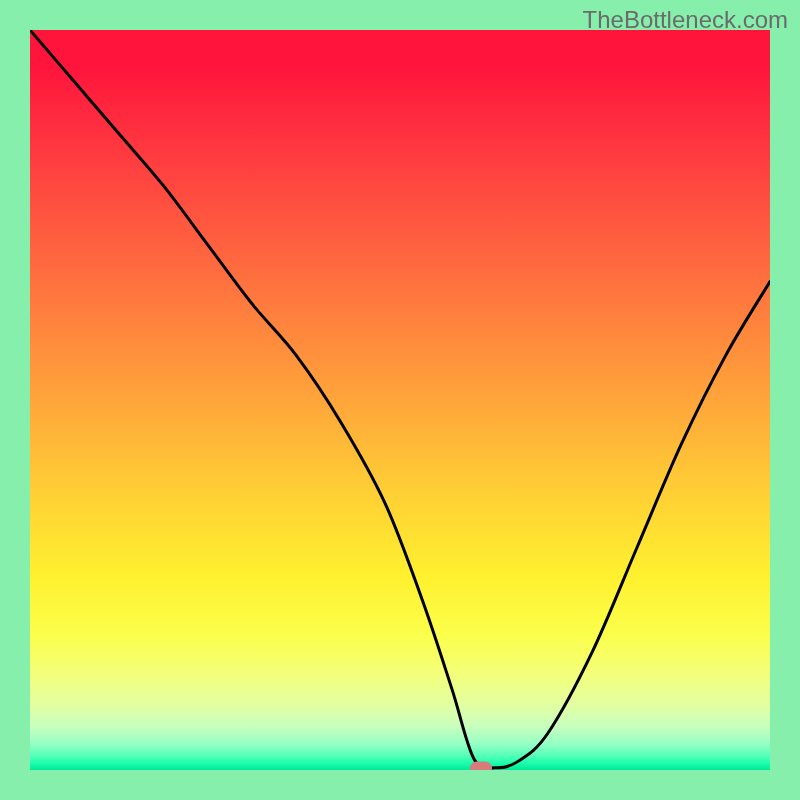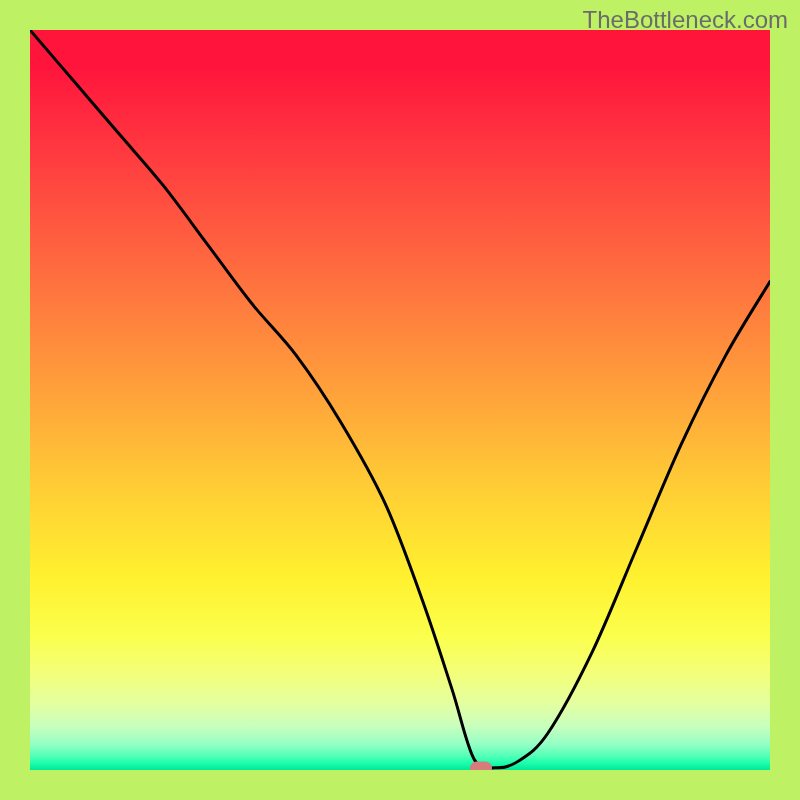--- a/index.html
+++ b/index.html
@@ -7,21 +7,21 @@
     padding: 0;
     width: 800px;
     height: 800px;
     background: #000;
     overflow: hidden;
   }
   .container {
     position: relative;
     width: 800px;
     height: 800px;
-    background: #bef264;
+    background: #86efac;
   }
   .watermark {
     position: absolute;
     top: 6px;
     right: 12px;
     color: #6b6b6b;
     font-family: Arial, Helvetica, sans-serif;
     font-size: 24px;
     font-weight: 500;
     z-index: 30;

